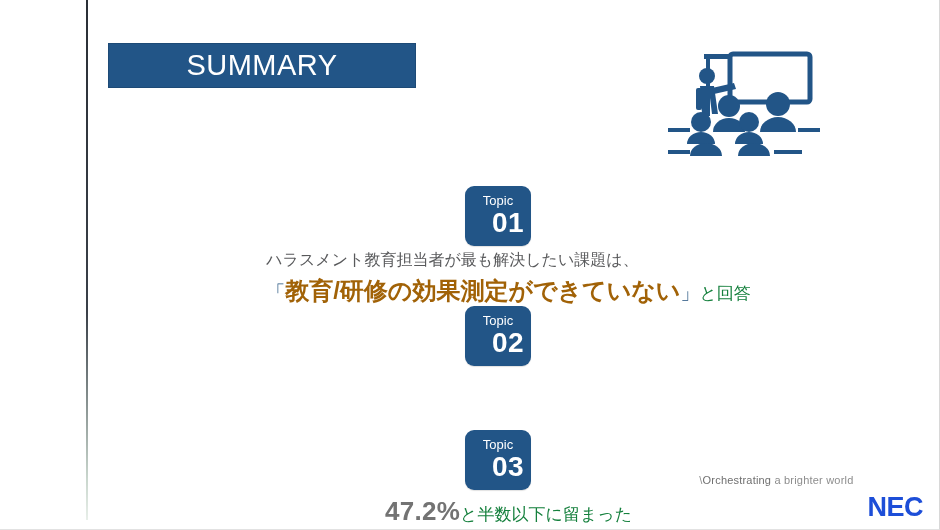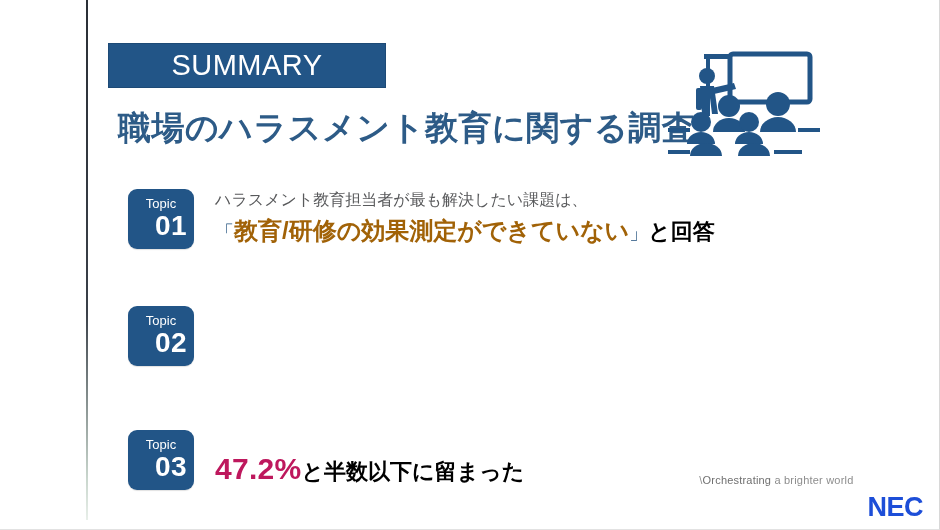--- a/index.html
+++ b/index.html
@@ -27,21 +27,21 @@
     width: 2px;
     height: 520px;
     background: linear-gradient(to bottom, #2a2f36 0%, #3a4048 60%, #c9d6cd 92%, #e8efe9 100%);
   }
 
   
   #summary-banner {
     position: absolute;
     left: 108px;
     top: 43px;
-    width: 278px;
+    width: 308px;
     height: 45px;
     background: #225587;
     border: 1px solid #1d4a76;
     display: flex;
     align-items: center;
     justify-content: center;
     box-sizing: border-box;
   }
   #summary-banner .label {
     color: #ffffff;
@@ -71,21 +71,22 @@
     width: 170px;
     height: 120px;
   }
 
   
   .topic-row {
     position: absolute;
     left: 128px;
     width: 740px;
     display: flex;
-    align-items: flex-end;
+    align-items: center;
+    flex-direction: column;
   }
   #topic-1 { top: 186px; }
   #topic-2 { top: 306px; }
   #topic-3 { top: 430px; }
 
   .topic-badge {
     width: 66px;
     height: 60px;
     background: #225587;
     border-radius: 9px;
@@ -132,28 +133,28 @@
     color: #a16207;
     font-weight: 700;
     font-size: 24px;
   }
   .topic-line2 .q {
     color: #20507d;
     font-weight: 400;
     font-size: 19px;
   }
   .topic-line2 .tail {
-    color: #000000;
-    font-size: 22px;
-    font-weight: 700;
+    color: #15803d;
+    font-size: 17px;
+    font-weight: 400;
   }
   .topic-line2 .pct {
-    color: #be185d;
-    font-weight: 700;
-    font-size: 30px;
+    color: #737373;
+    font-weight: 700;
+    font-size: 26px;
     letter-spacing: 0.3px;
   }
 
   
   #footer {
     position: absolute;
     right: 16px;
     bottom: 8px;
     display: flex;
     gap: 14px;
@@ -179,21 +180,20 @@
 <body>
 
 <div id="slide">
 
   <div id="left-rule"></div>
 
   <div id="summary-banner">
     <span class="label">SUMMARY</span>
   </div>
 
-  <div id="page-title">職場のハラスメント教育に関する調査</div>
 
   <div id="illustration">
     <svg viewBox="0 0 170 120" width="170" height="120" aria-hidden="true">
       <g fill="#225587">
 
         <rect x="64" y="10" width="80" height="48" rx="3" fill="none" stroke="#225587" stroke-width="5"></rect>
 
         <rect x="38" y="10" width="28" height="5"></rect>
 
         <circle cx="41" cy="32" r="8"></circle>

